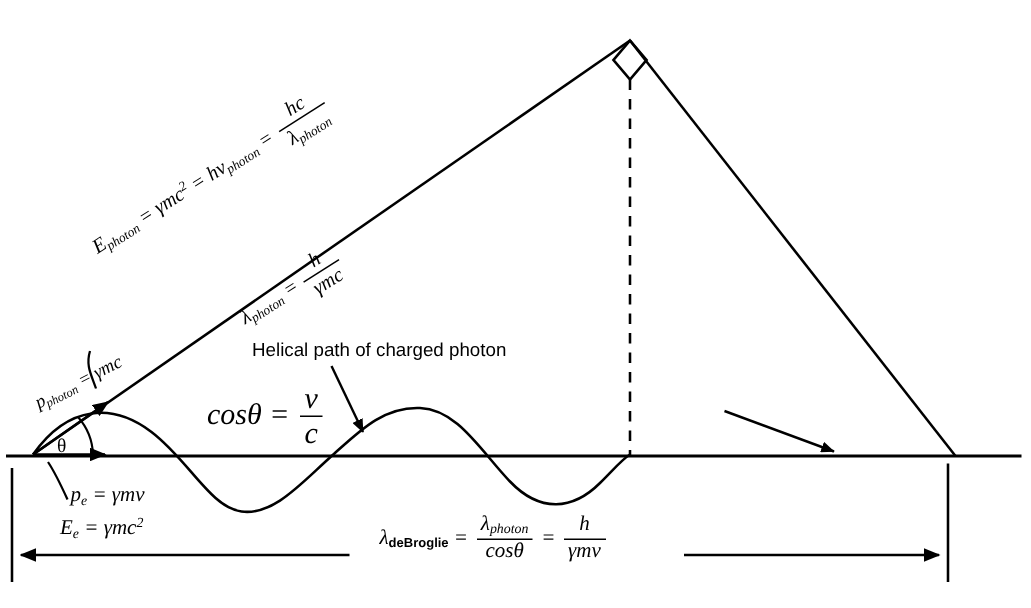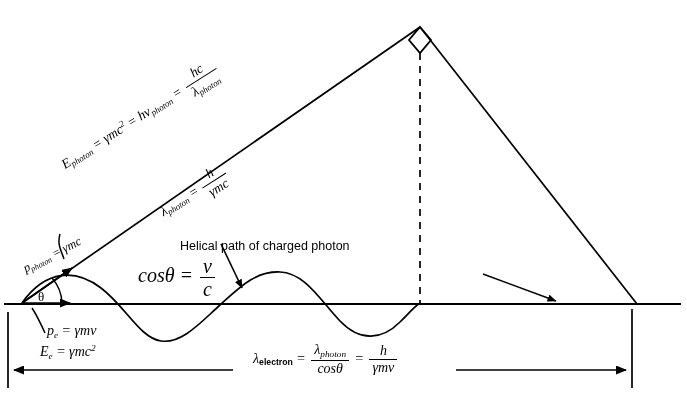--- a/index.html
+++ b/index.html
@@ -164,20 +164,20 @@
   <div class="lbl theta-lbl" style="left:38px; top:290px;">θ</div>
 
   <div class="lbl math" style="left:47px; top:324px; font-size:14px;">
     <span>p</span><sub>e</sub><span> = γmv</span>
   </div>
 
   <div class="lbl math" style="left:40px; top:344px; font-size:14px;text-align:right;">
     <span>E</span><sub>e</sub><span> = γmc</span><sup>2</sup>
   </div>
 
-  <div class="lbl callout" style="left:168px; top:240px;margin-left:12px;">Helical path of charged photon</div>
+  <div class="lbl callout" style="left:168px; top:227px;">Helical path of charged photon</div>
 
 
   <div class="lbl math" style="left:253px; top:343px; font-size:14px;">
-    <span>λ</span><sub class="sans">electron</sub><span> = </span><span class="frac"><span class="num"><span>λ</span><sub>photon</sub></span><span class="den">cosθ</span></span><span> = </span><span class="frac"><span class="num">h</span><span class="den">γmv</span></span>
+    <span>λ</span><sub class="sans">deBroglie</sub><span> = </span><span class="frac"><span class="num"><span>λ</span><sub>photon</sub></span><span class="den">cosθ</span></span><span> = </span><span class="frac"><span class="num">h</span><span class="den">γmv</span></span>
   </div>
 
 </div>
 
 </body></html>

